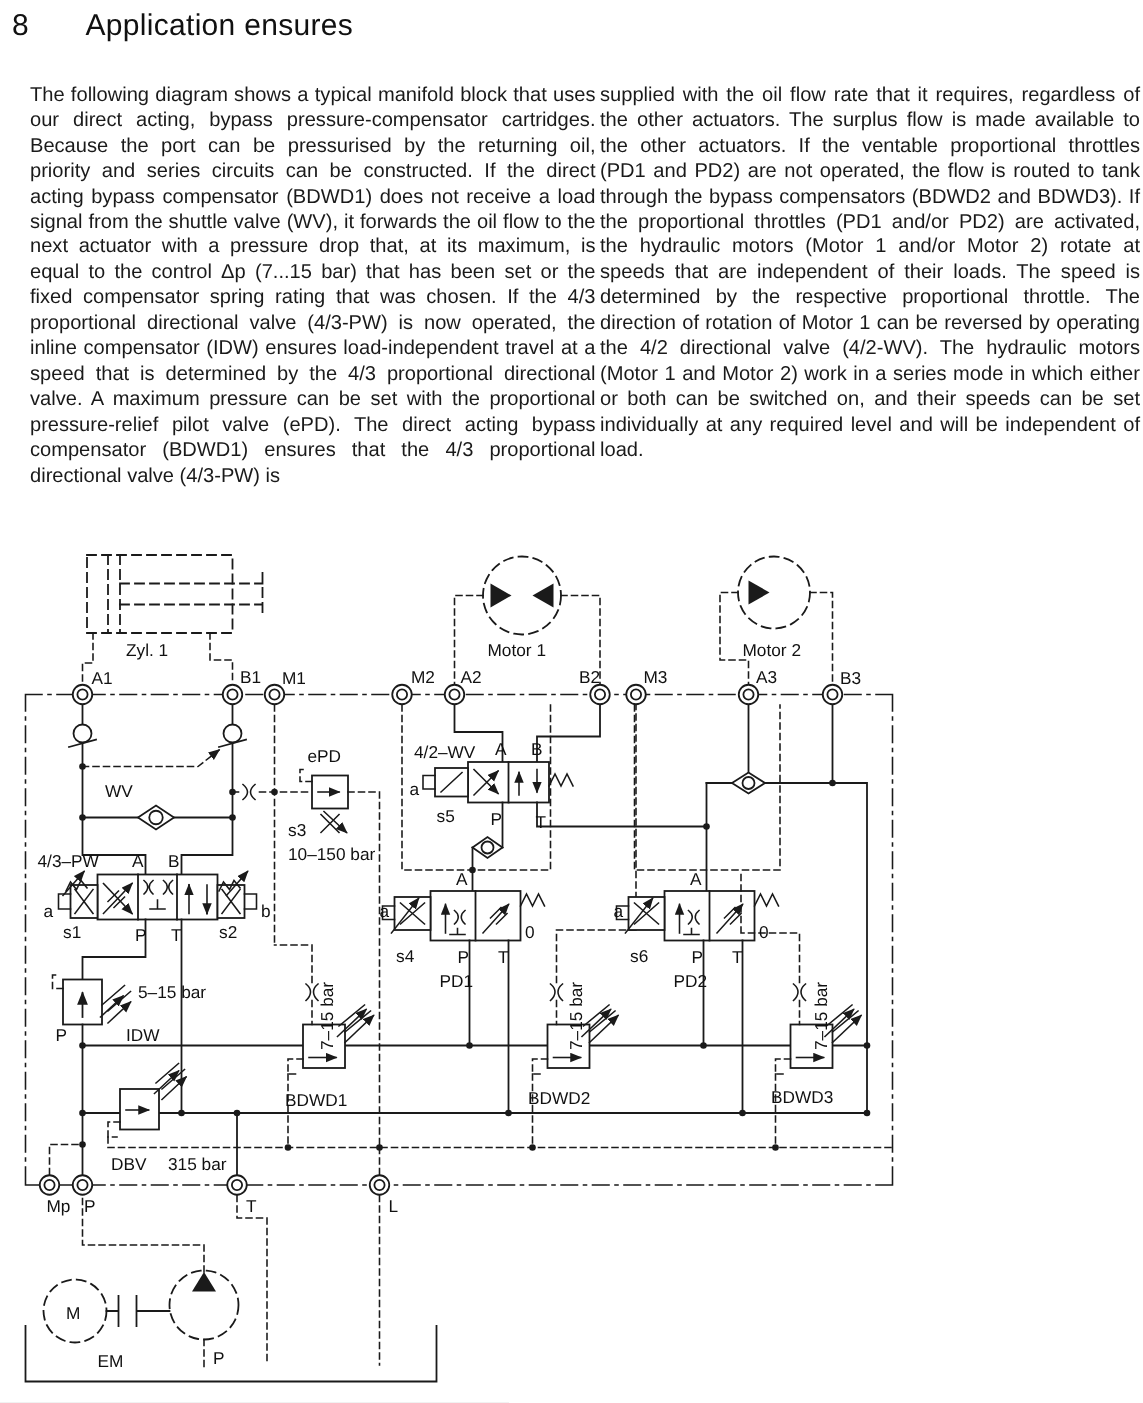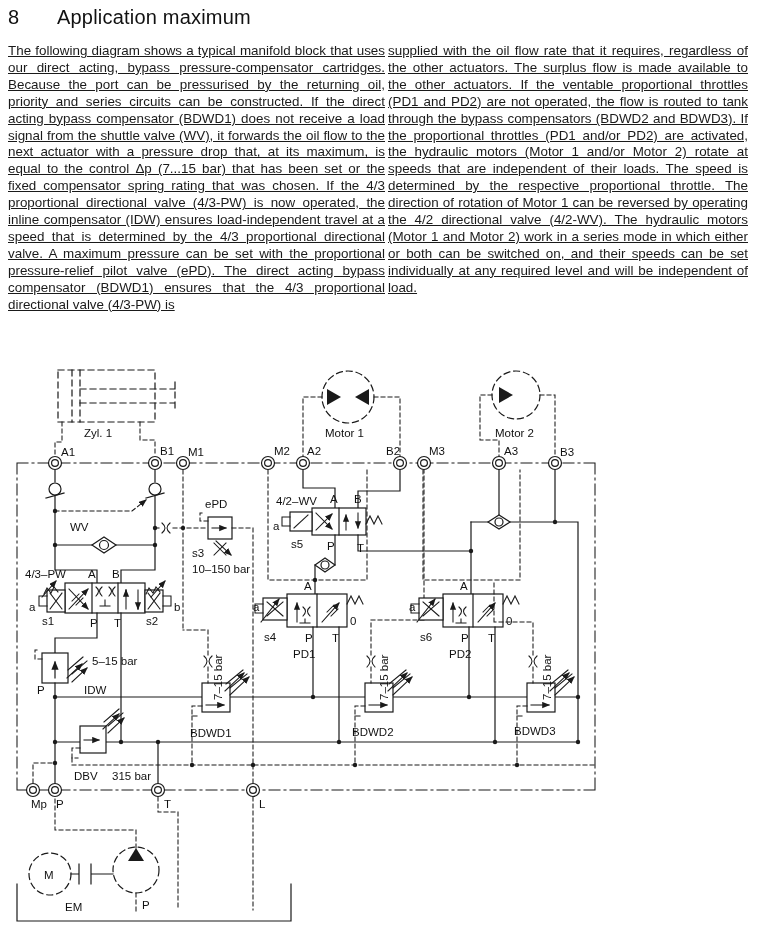--- a/index.html
+++ b/index.html
@@ -1,41 +1,41 @@
 <!DOCTYPE html>
 <html><head>
 <meta charset="utf-8">
 <style>
   html,body{margin:0;padding:0;background:#e8e8e8;}
   .page{position:relative;width:762px;height:935px;background:#ffffff;overflow:hidden;
         font-family:"Liberation Sans",sans-serif;color:#1a1a1a;}
   .heading{position:absolute;left:8px;top:6px;font-size:20px;letter-spacing:.2px;color:#111;}
   .heading .num{display:inline-block;width:49px;}
   .cols{position:absolute;left:8px;top:43px;width:750px;}
-  .cols p{margin:0;font-size:13.4px;line-height:16.9px;text-align:justify;text-decoration:underline;}
+  .cols p{margin:12px;font-size:13.4px;line-height:16.9px;text-align:justify;}
   .col-left{position:absolute;left:0;top:0;width:377px;}
   .col-right{position:absolute;left:380px;top:0;width:360px;}
   svg{position:absolute;left:0;top:0;}
   svg text{font-family:"Liberation Sans",sans-serif;font-size:11.5px;fill:#111;}
   .s{stroke:#1a1a1a;stroke-width:1.2;fill:none;stroke-linecap:square;}
   .th{stroke-width:1.05;}
   .d1{stroke-dasharray:6,4;}
   .d2{stroke-dasharray:4,3;stroke-width:1.05;}
   .dd{stroke-dasharray:11,4,2,4;}
   .wf{fill:#ffffff;stroke:#1a1a1a;stroke-width:1.2;}
   .f{fill:#1a1a1a;stroke:none;}
   .dot{fill:#1a1a1a;stroke:none;}
 </style>
 </head>
 <body>
 
 <div class="page">
 
   <div class="heading">
-    <span class="num">8</span><span>Application maximum</span>
+    <span class="num">8</span><span>Application ensures</span>
   </div>
 
   <div class="cols">
     <p class="col-left">The following diagram shows a typical manifold block that uses our direct acting, bypass pressure-compensator cartridges. Because the port can be pressurised by the returning oil, priority and series circuits can be constructed. If the direct acting bypass compensator (BDWD1) does not receive a load signal from the shuttle valve (WV), it forwards the oil flow to the next actuator with a pressure drop that, at its maximum, is equal to the control Δp (7...15 bar) that has been set or the fixed compensator spring rating that was chosen. If the 4/3 proportional directional valve (4/3-PW) is now operated, the inline compensator (IDW) ensures load-independent travel at a speed that is determined by the 4/3 proportional directional valve. A maximum pressure can be set with the proportional pressure-relief pilot valve (ePD). The direct acting bypass compensator (BDWD1) ensures that the 4/3 proportional directional valve (4/3-PW) is</p>
     <p class="col-right">supplied with the oil flow rate that it requires, regardless of the other actuators. The surplus flow is made available to the other actuators. If the ventable proportional throttles (PD1 and PD2) are not operated, the flow is routed to tank through the bypass compensators (BDWD2 and BDWD3). If the proportional throttles (PD1 and/or PD2) are activated, the hydraulic motors (Motor 1 and/or Motor 2) rotate at speeds that are independent of their loads. The speed is determined by the respective proportional throttle. The direction of rotation of Motor 1 can be reversed by operating the 4/2 directional valve (4/2-WV). The hydraulic motors (Motor 1 and Motor 2) work in a series mode in which either or both can be switched on, and their speeds can be set individually at any required level and will be independent of load.</p>
   </div>
 
   <svg id="schematic" width="762" height="935" viewBox="0 0 762 935">
     <defs>
       <marker id="ah" markerWidth="9" markerHeight="8" refX="6.5" refY="3" orient="auto">

